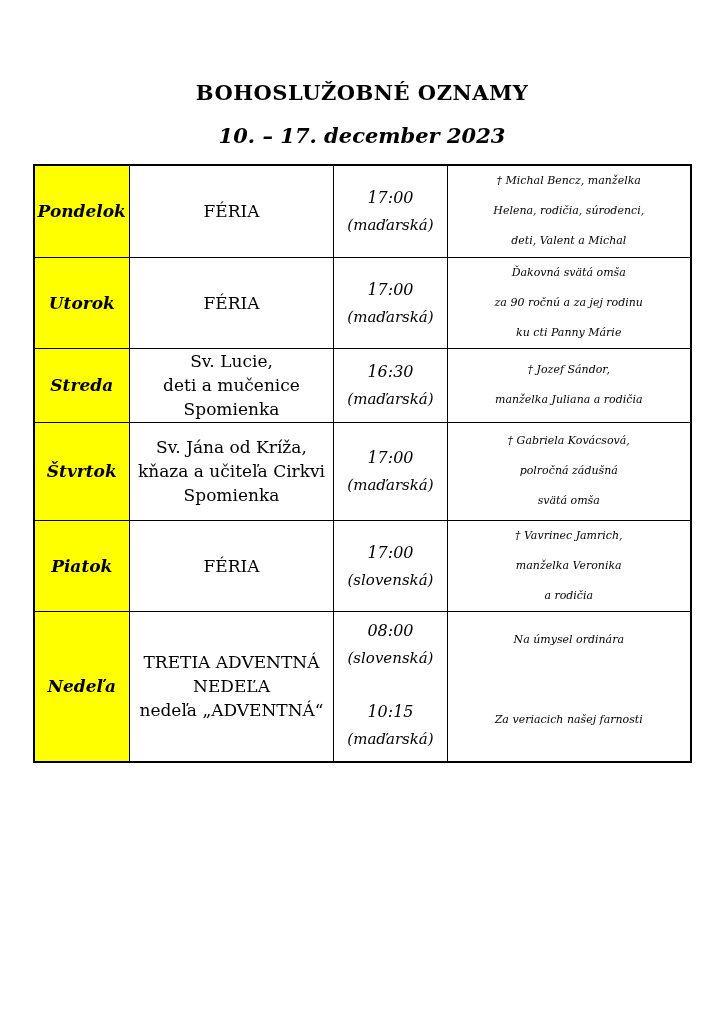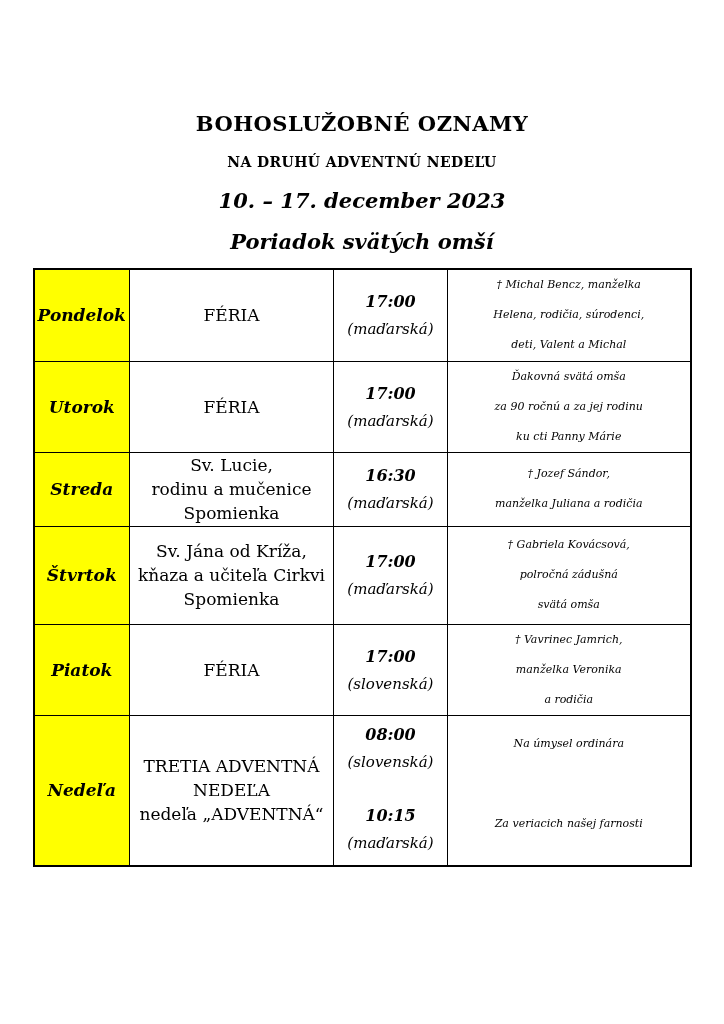--- a/index.html
+++ b/index.html
@@ -9,21 +9,21 @@
     width: 724px;
     height: 1024px;
     font-family: "DejaVu Serif", "Liberation Serif", serif;
     color: #000000;
     overflow: hidden;
   }
   .page {
     width: 724px;
     height: 1024px;
     box-sizing: border-box;
-    padding-top: 111px;
+    padding-top: 80px;
   }
   .doc-title {
     text-align: center;
     font-weight: bold;
     font-size: 21px;
     letter-spacing: 0.5px;
     margin: 0 0 18px 0;
   }
   .doc-subtitle {
     text-align: center;
@@ -88,21 +88,21 @@
   td.day-cell {
     font-weight: bold;
     font-style: italic;
     font-size: 17px;
   }
   td.cal-cell { font-size: 17px; }
   .cal-line { line-height: 24px; }
 
   td.time-cell { font-size: 16px; }
   .time-value {
-    font-weight: bold;
+    font-weight: normal;
     font-style: italic;
     line-height: 28px;
   }
   .lang-value {
     font-style: italic;
     font-size: 15px;
     line-height: 26px;
   }
 
   td.int-cell {
@@ -123,23 +123,21 @@
   td.time-cell-multi .inner { padding: 5px 0 9px 0; }
   td.int-cell-multi .inner  { padding: 13px 0 26px 0; }
   td.time-cell-multi, td.int-cell-multi { height: 149px; }
 </style>
 </head>
 <body>
 
 <div class="page">
 
   <h1 class="doc-title">BOHOSLUŽOBNÉ OZNAMY</h1>
-  <div class="doc-subtitle">NA DRUHÚ ADVENTNÚ NEDEĽU</div>
   <div class="doc-daterange">10. – 17. december 2023</div>
-  <div class="doc-section-title">Poriadok svätých omší</div>
 
   <table class="schedule">
     <colgroup>
       <col class="w-day">
         <col class="w-cal">
         <col class="w-time">
         <col class="w-int">
     </colgroup>
 
     <tbody>
@@ -173,21 +171,21 @@
         <div class="int-line">Ďakovná svätá omša</div>
         <div class="int-line">za 90 ročnú a za jej rodinu</div>
         <div class="int-line">ku cti Panny Márie</div>
       </td>
     </tr>
 
     <tr class="r-wed">
       <td class="day-cell yellow">Streda</td>
       <td class="cal-cell">
         <div class="cal-line">Sv. Lucie,</div>
-        <div class="cal-line">rodinu a mučenice</div>
+        <div class="cal-line">deti a mučenice</div>
         <div class="cal-line">Spomienka</div>
       </td>
       <td class="time-cell">
         <div class="time-value">16:30</div>
         <div class="lang-value">(maďarská)</div>
       </td>
       <td class="int-cell">
         <div class="int-line">† Jozef Sándor,</div>
         <div class="int-line">manželka Juliana a rodičia</div>
       </td>

